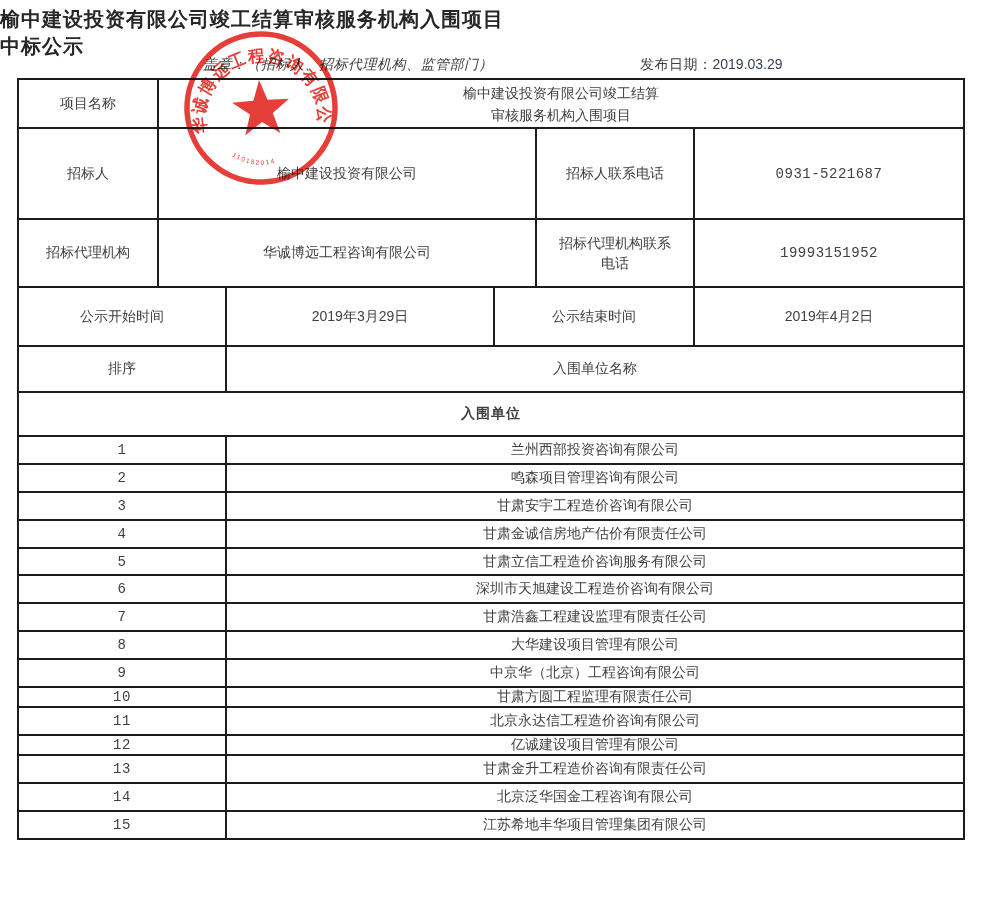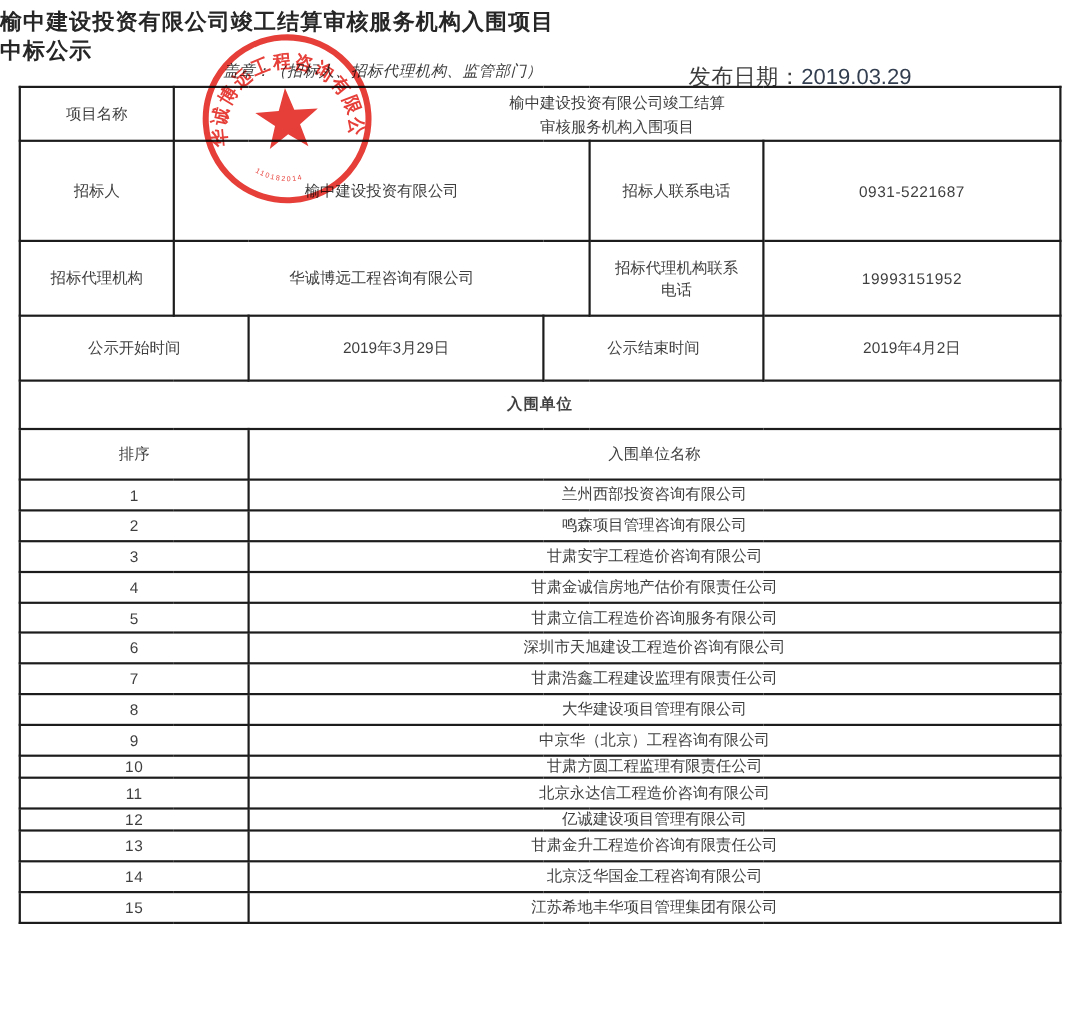--- a/index.html
+++ b/index.html
@@ -14,39 +14,39 @@
     position:absolute;left:0;width:987px;text-align:left;
     font-size:20px;font-weight:bold;color:#262626;letter-spacing:1px;
   }
   .title1{top:6px;}
   .title2{top:33px;}
   .meta-seal{
     position:absolute;left:203px;top:56px;
     font-size:14px;color:#3d3d3d;letter-spacing:.5px;font-style:italic;
   }
   .meta-publish{
-    position:absolute;left:626px;top:56px;
-    font-size:20px;color:#3d3d3d;letter-spacing:.5px;
+    position:absolute;left:640px;top:56px;
+    font-size:14px;color:#3d3d3d;letter-spacing:.5px;
   }
   .meta-publish .date{
     font-family:"Liberation Sans","DejaVu Sans",sans-serif;
     color:#333f50;letter-spacing:0;
   }
   table.doc{
     position:absolute;left:17px;top:78px;
     width:946px;border-collapse:collapse;table-layout:fixed;
   }
   table.doc td{
     border:2px solid #1c1c1c;
     text-align:center;vertical-align:middle;
     font-size:14px;color:#3f3f3f;
     padding:0;overflow:hidden;
   }
   .num{
-    font-family:Liberation Sans, sans-serif;
+    font-family:Liberation Mono, monospace;
     color:#3d4350;letter-spacing:.5px;
   }
   .two-line{line-height:22px;}
   .wrap-8{width:8.6em;margin:0 auto;line-height:20px;}
   .section-head{font-weight:bold;font-size:15px;letter-spacing:1px;}
   .stamp{
     position:absolute;left:181px;top:28px;width:160px;height:160px;
     opacity:.88;mix-blend-mode:multiply;
     transform:rotate(-4deg);
     pointer-events:none;
@@ -91,26 +91,26 @@
           <div class="wrap-8">招标代理机构联系电话</div>
         </td>
       <td class="num">19993151952</td>
     </tr>
     <tr style="height:59px">
       <td colspan="2">公示开始时间</td>
       <td>2019年3月29日</td>
       <td colspan="2">公示结束时间</td>
       <td>2019年4月2日</td>
     </tr>
-    <tr style="height:44px">
-      <td colspan="6" class="section-head">入围单位</td>
-    </tr>
     <tr style="height:46px">
       <td colspan="2">排序</td>
       <td colspan="4">入围单位名称</td>
+    </tr>
+    <tr style="height:44px">
+      <td colspan="6" class="section-head">入围单位</td>
     </tr>
   </tbody>
   <tbody>
       <tr style="height: 27.9px;">
         <td colspan="2" class="num">1</td>
         <td colspan="4">兰州西部投资咨询有限公司</td>
       </tr>
       <tr style="height: 27.9px;">
         <td colspan="2" class="num">2</td>
         <td colspan="4">鸣森项目管理咨询有限公司</td>

